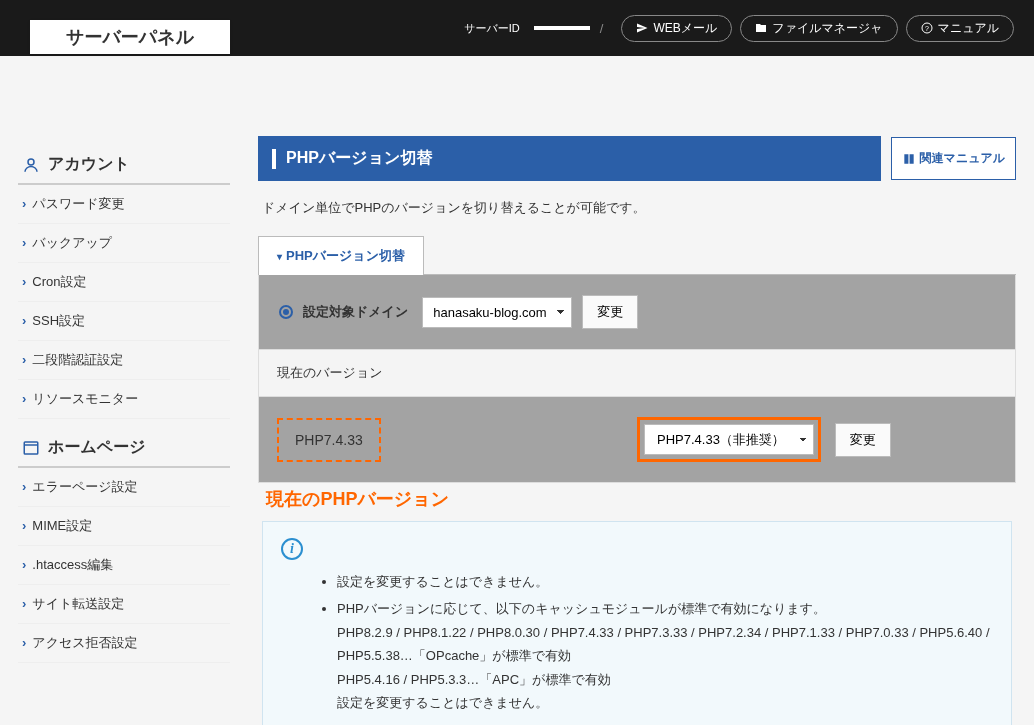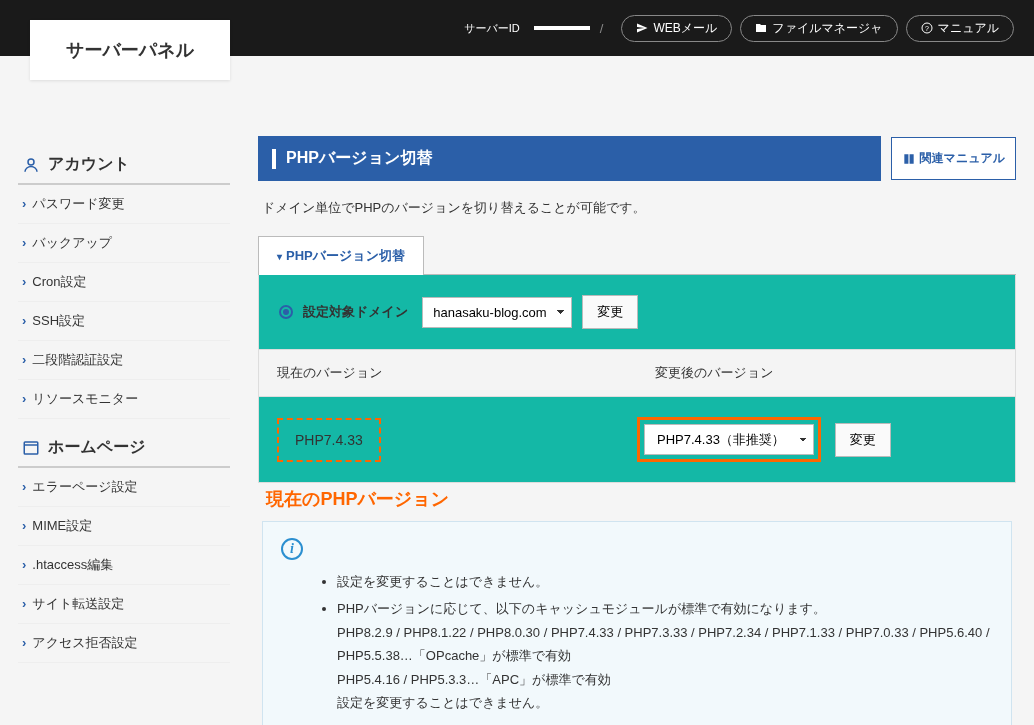--- a/index.html
+++ b/index.html
@@ -8,21 +8,21 @@
 
 .topbar { background: #1a1a1a; height: 56px; display: flex; align-items: center; padding: 0 20px 0 0; }
 .topbar-spacer { flex: 1; }
 .server-id-label { color: #fff; font-size: 11px; margin-right: 14px; }
 .server-id-value { background: #fff; color: #333; padding: 2px 28px; font-size: 12px; }
 .separator { color: #888; margin: 0 10px; }
 .top-btn { display: inline-flex; align-items: center; border: 1px solid #888; border-radius: 16px; padding: 4px 14px; color: #fff; font-size: 12px; margin-left: 8px; cursor: pointer; }
 .top-btn svg { width: 12px; height: 12px; margin-right: 5px; fill: #fff; }
 
 
-.logo-wrap { position: absolute; top: 20px; left: 30px; background: #fff; padding: 18px 36px; font-size: 18px; font-weight: bold; box-shadow: 0 1px 3px rgba(0,0,0,0.1); }
+.logo-wrap { position: absolute; top: 20px; left: 30px; background: #fff; padding: 5px 36px; font-size: 18px; font-weight: bold; box-shadow: 0 1px 3px rgba(0,0,0,0.1); }
 
 
 .layout { display: flex; padding-top: 80px; }
 .sidebar { width: 240px; padding: 0 10px 0 18px; }
 .main { flex: 1; padding: 0 18px; }
 
 
 .side-cat { display: flex; align-items: center; border-bottom: 2px solid #ccc; padding: 10px 4px 8px 4px; margin-top: 8px; }
 .side-cat svg { width: 18px; height: 18px; margin-right: 8px; stroke: #2b5fa8; fill: none; stroke-width: 2; }
 .side-cat-label { font-size: 16px; font-weight: bold; }
@@ -38,21 +38,21 @@
 .manual-btn svg { width: 14px; height: 14px; margin-right: 4px; fill: #2b5fa8; }
 
 .desc-text { margin: 18px 4px; font-size: 13px; color: #333; }
 
 
 .tabs { border-bottom: 1px solid #bbb; display: flex; }
 .tab { border: 1px solid #bbb; border-bottom: none; padding: 10px 18px; background: #fff; color: #2b5fa8; font-size: 13px; font-weight: bold; cursor: pointer; position: relative; bottom: -1px; }
 .tab::before { content: "▾"; color: #2b5fa8; margin-right: 4px; font-size: 10px; }
 
 
-.panel { border: 1px solid #ddd; border-top: none; background: #14b8a6; }
+.panel { border: 1px solid #ddd; border-top: none; background: #a3a3a3; }
 .domain-row { padding: 20px; display: flex; align-items: center; border-bottom: 1px solid #ddd; }
 .radio-dot { width: 14px; height: 14px; border-radius: 50%; border: 2px solid #2b5fa8; display: inline-flex; align-items: center; justify-content: center; margin-right: 10px; }
 .radio-dot::after { content: ""; width: 6px; height: 6px; background: #2b5fa8; border-radius: 50%; }
 .domain-label { font-weight: bold; margin-right: 14px; }
 .domain-select { border: 1px solid #bbb; padding: 7px 24px 7px 10px; font-size: 13px; background: #fff; appearance: none; -webkit-appearance: none; background-image: linear-gradient(45deg, transparent 50%, #333 50%), linear-gradient(135deg, #333 50%, transparent 50%); background-position: right 10px center, right 6px center; background-size: 4px 4px, 4px 4px; background-repeat: no-repeat; }
 .small-btn { border: 1px solid #bbb; background: #fafafa; padding: 7px 14px; font-size: 13px; margin-left: 10px; cursor: pointer; }
 
 .version-head { display: flex; background: #f4f4f4; border-bottom: 1px solid #ddd; }
 .version-head > div { flex: 1; padding: 14px 18px; font-size: 13px; }
 .version-row { display: flex; padding: 20px 18px; align-items: center; position: relative; }
@@ -160,21 +160,20 @@
         <span class="radio-dot"></span>
         <span class="domain-label">設定対象ドメイン</span>
         <select class="domain-select">
           <option>hanasaku-blog.com</option>
         </select>
         <button class="small-btn">変更</button>
       </div>
 
       <div class="version-head">
         <div>現在のバージョン</div>
-        <div>変更後のバージョン</div>
       </div>
 
       <div class="version-row">
         <div>
           <span class="current-box">PHP7.4.33</span>
         </div>
         <div>
           <span class="new-select-wrap">
             <select class="new-select">
               <option>PHP7.4.33（非推奨）</option>

